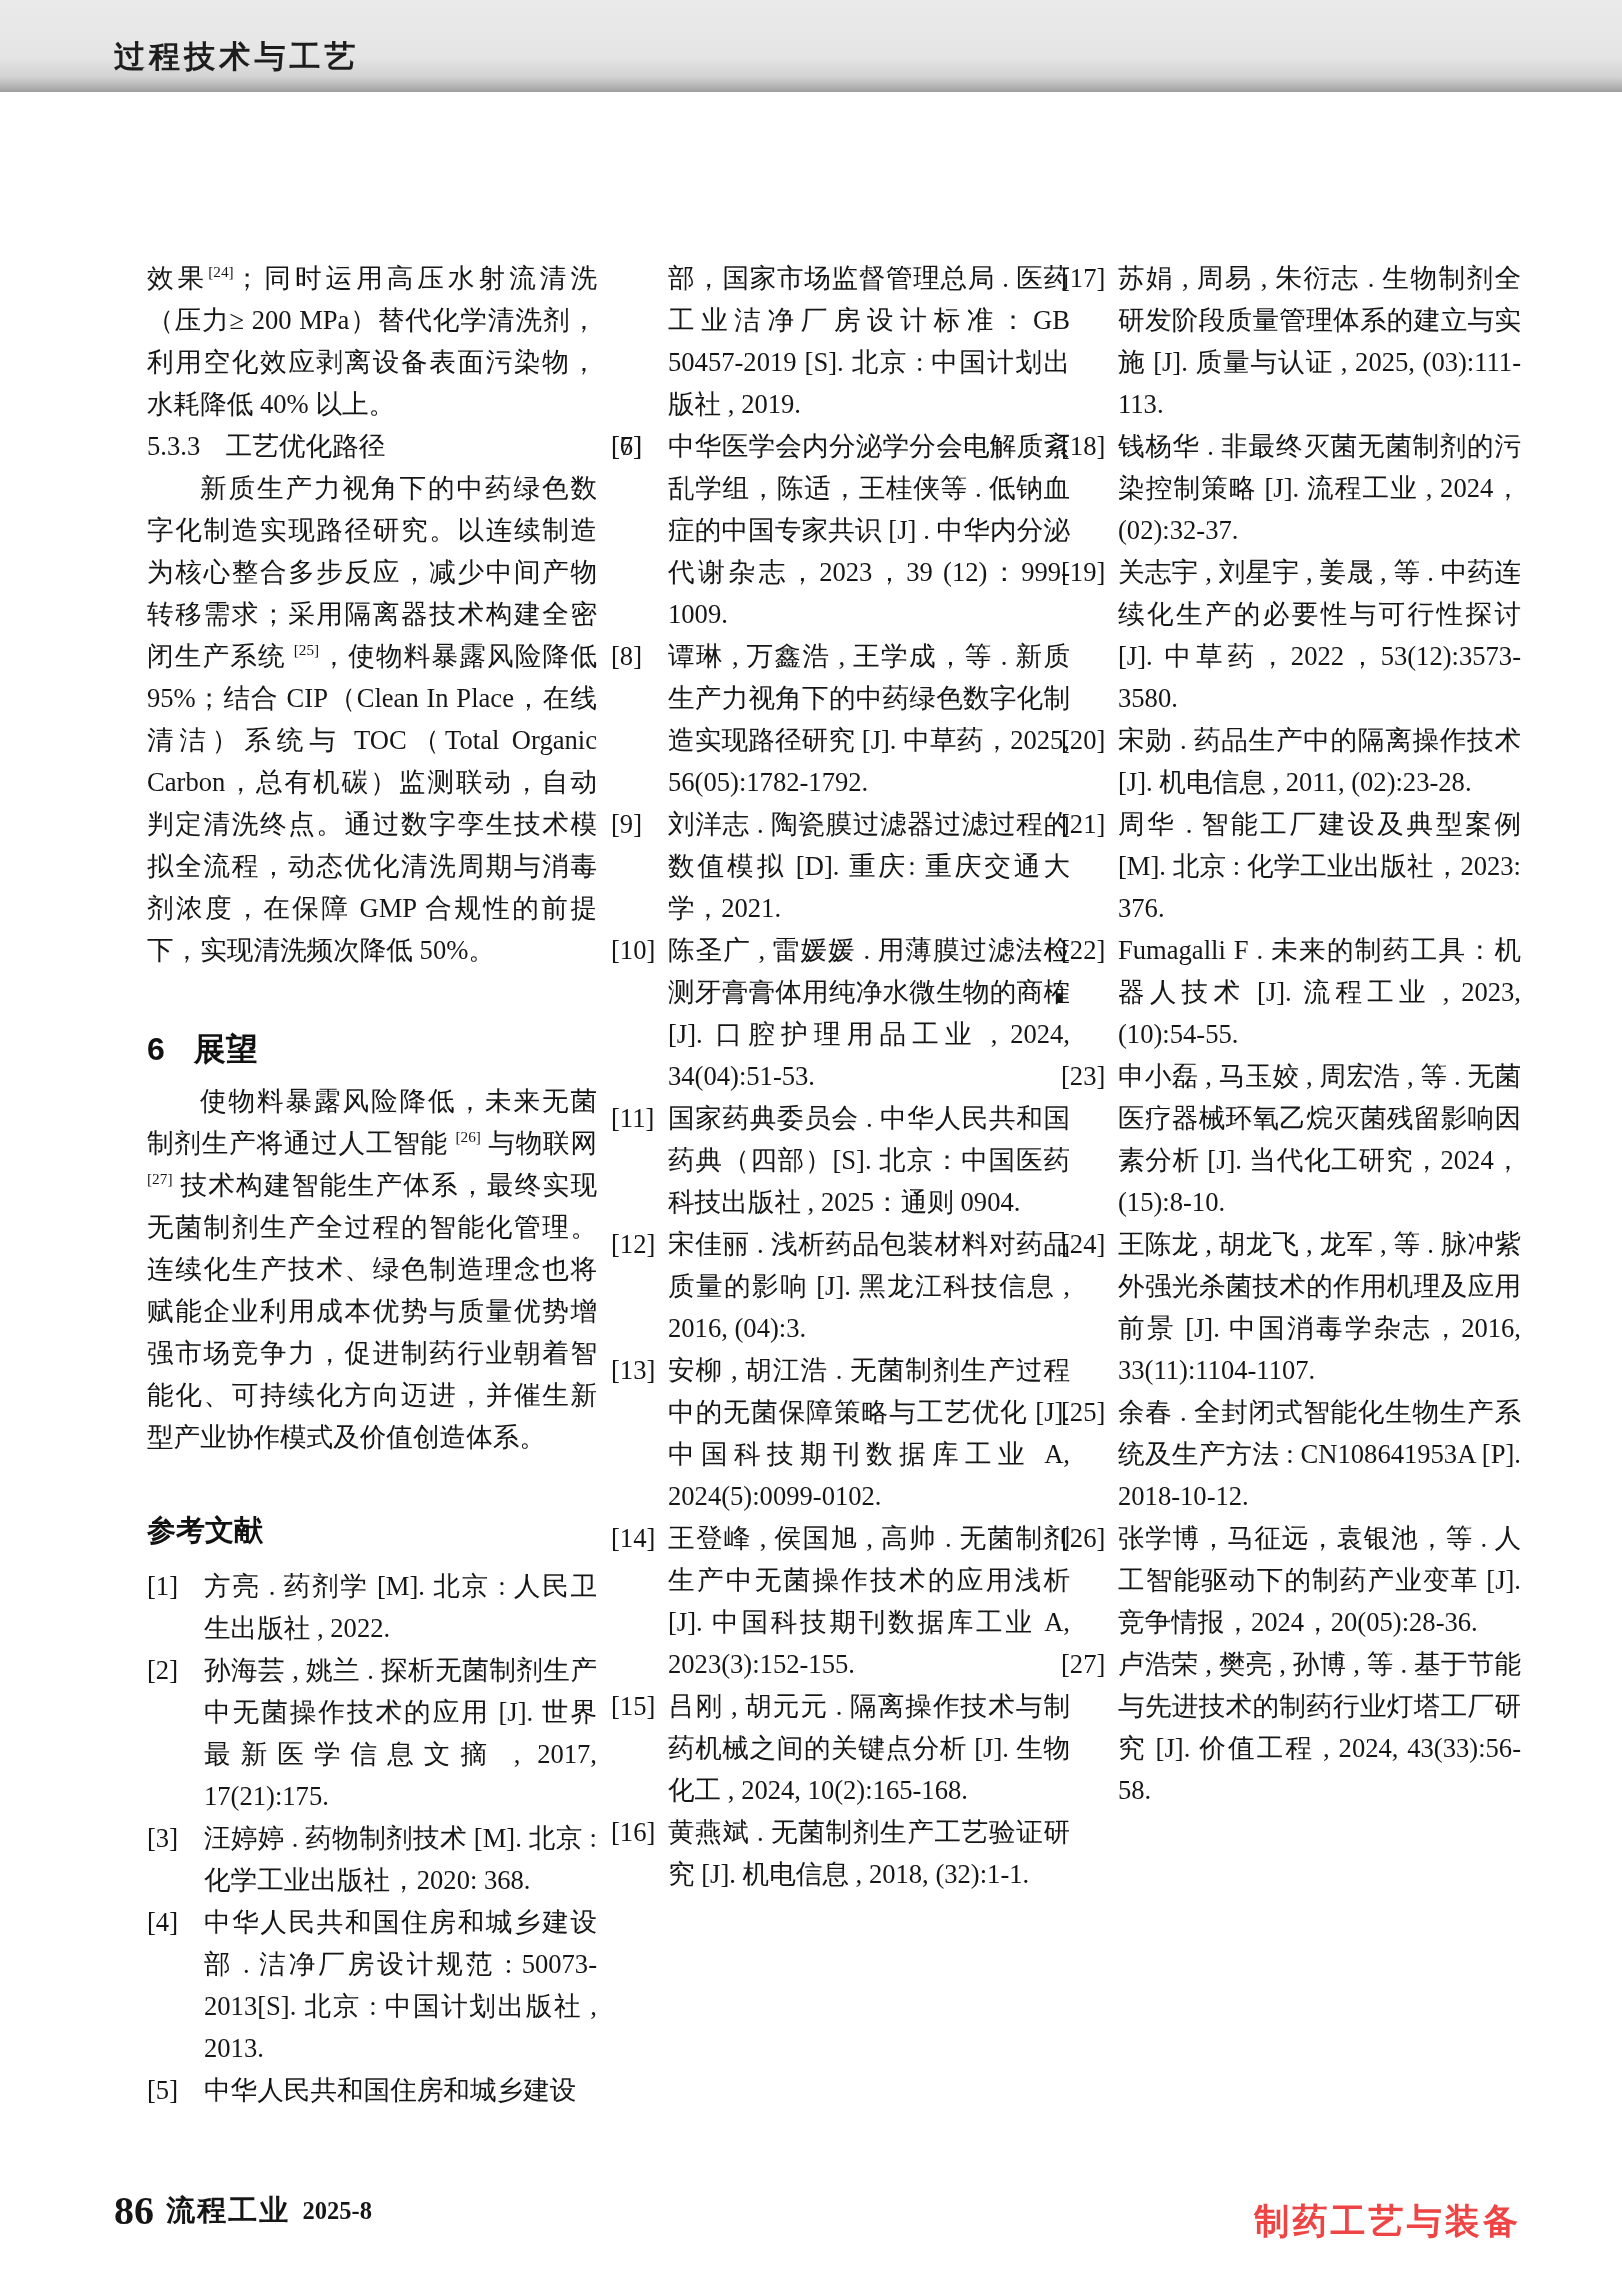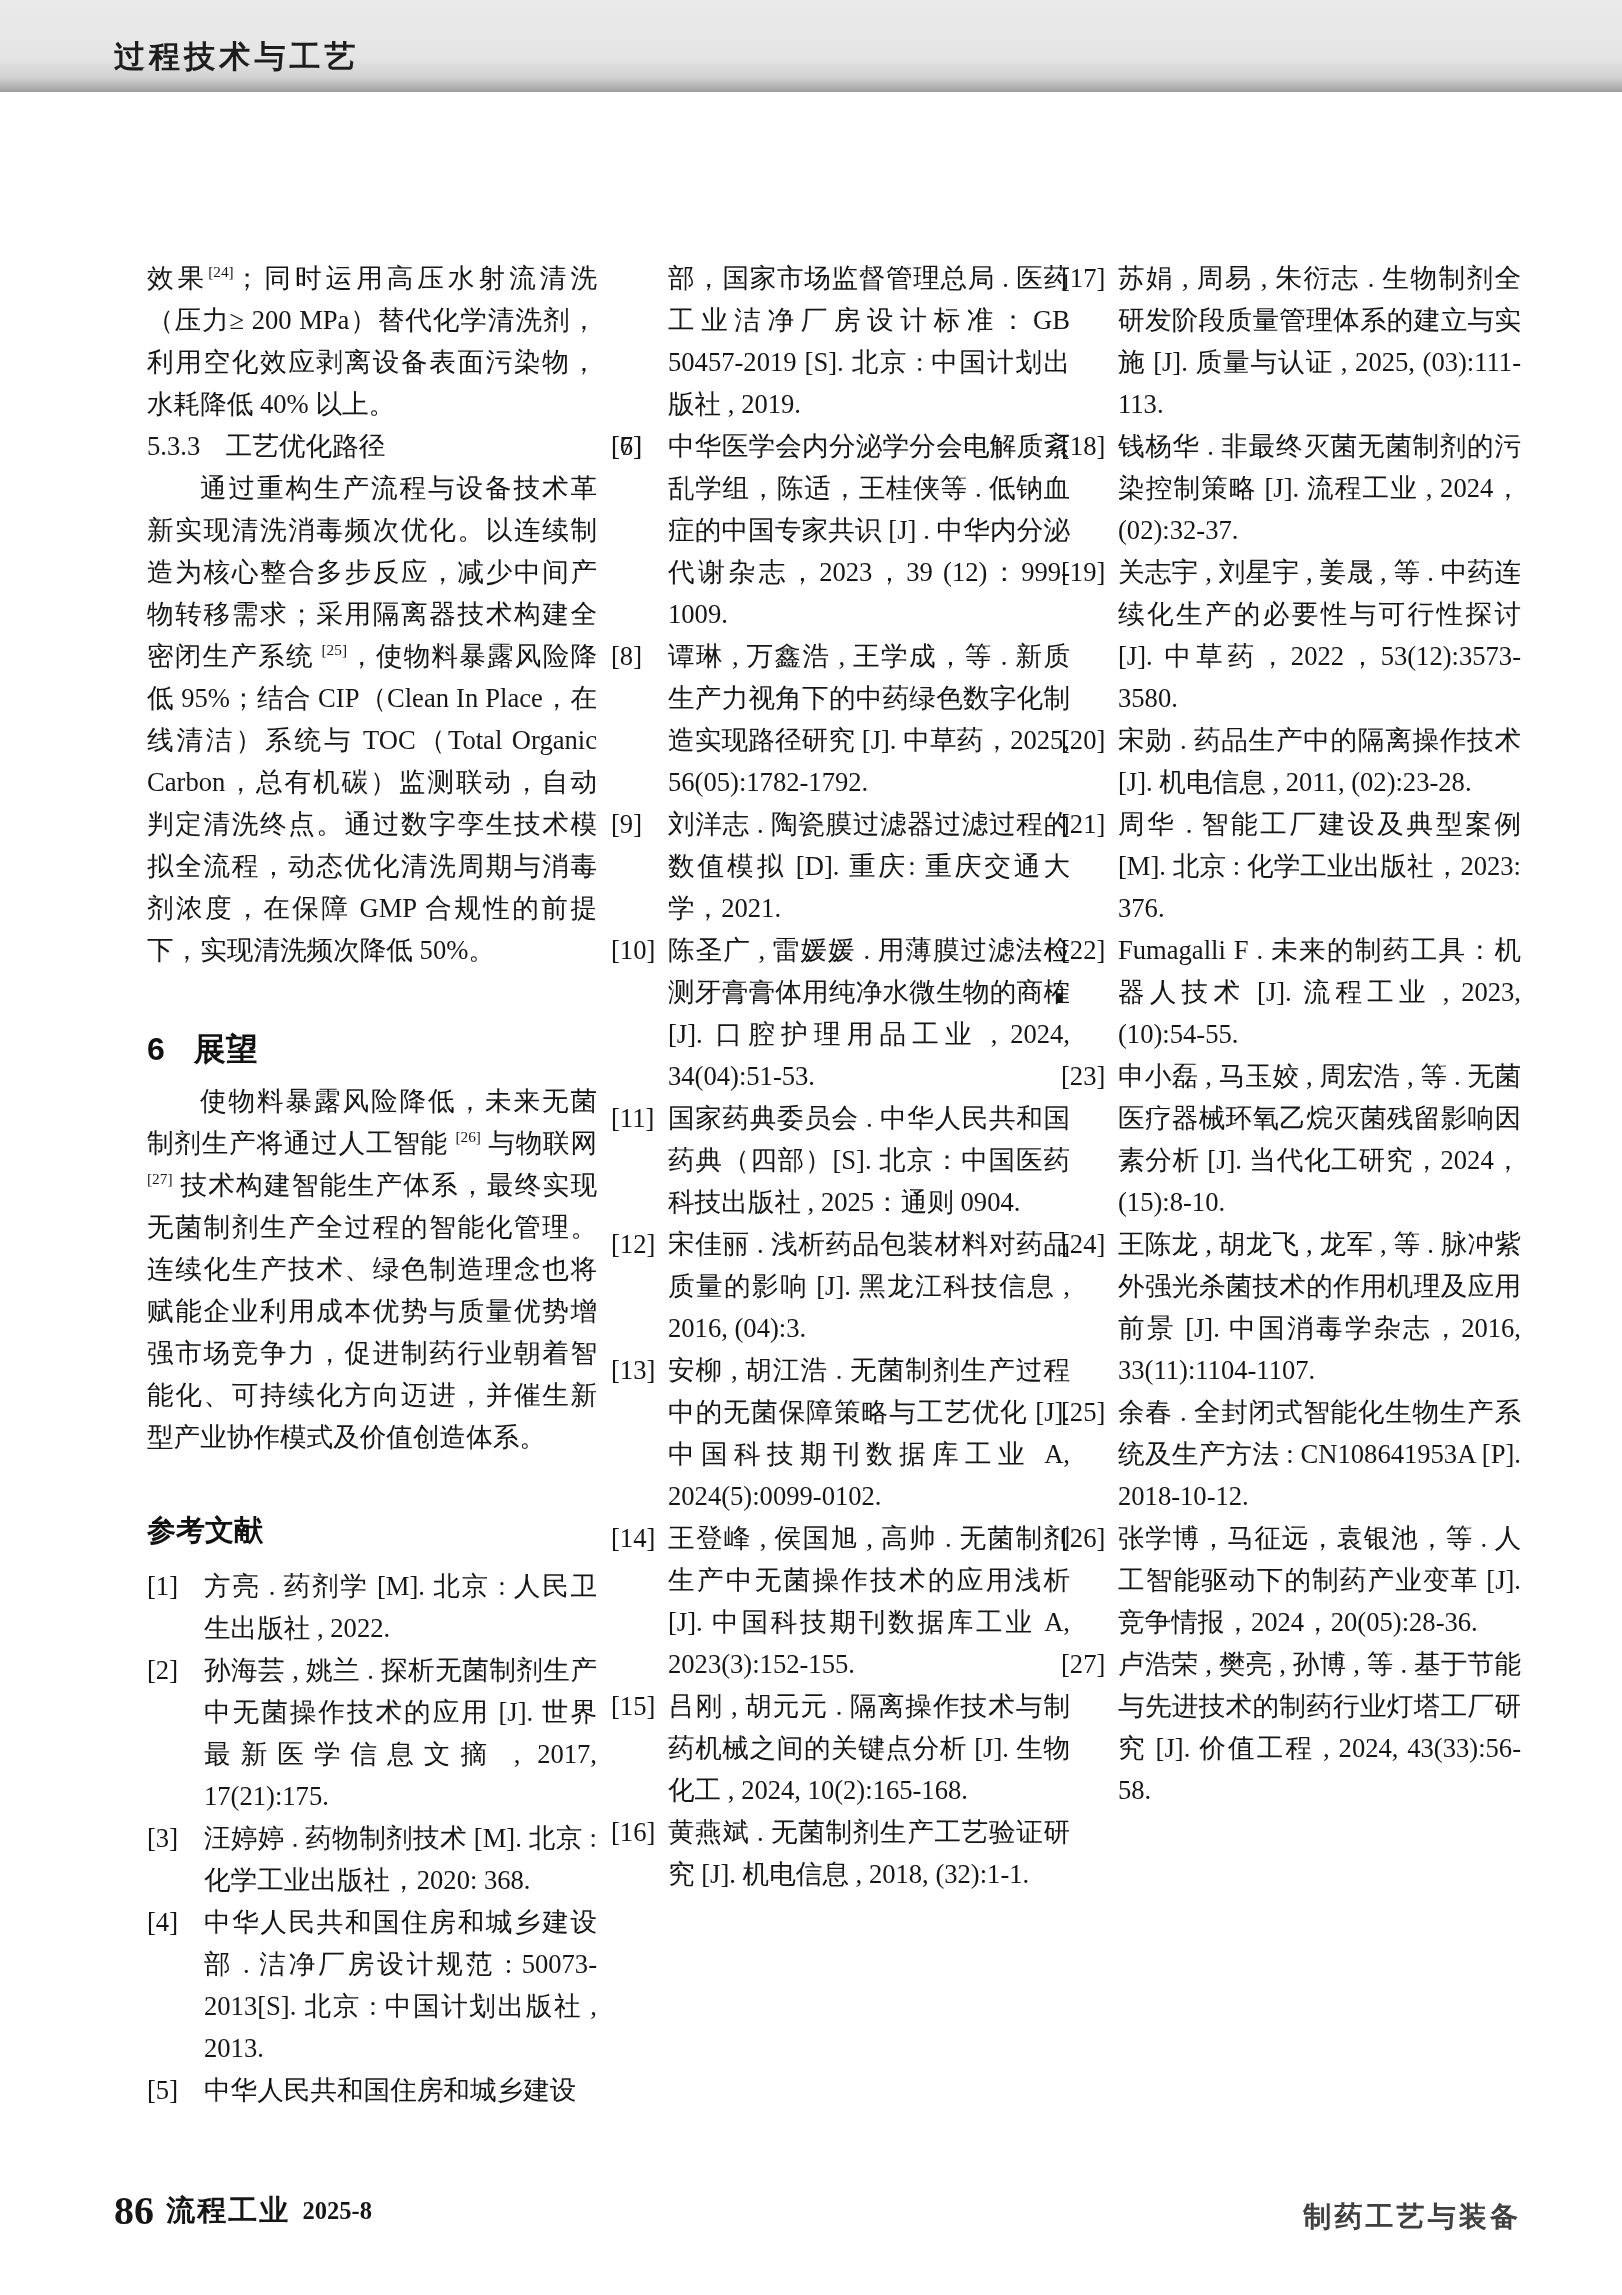--- a/index.html
+++ b/index.html
@@ -46,38 +46,38 @@
   }
   .page-num { font-size:40px; font-weight:bold; }
   .journal-name {
     font-family:"Liberation Sans","DejaVu Sans",sans-serif;
     font-weight:bold; font-size:29px; letter-spacing:2px;
   }
   .issue { font-size:24.5px; font-weight:bold; }
   .footer-right {
     position:absolute; right:102px; top:2198px;
     font-family:"Liberation Sans","DejaVu Sans",sans-serif; font-weight:bold;
-    font-size:28px; letter-spacing:3.1px; color:#404040; white-space:nowrap;
+    font-size:35px; letter-spacing:3.1px; color:#ef4444; white-space:nowrap;
   }
 </style>
 </head>
 <body>
 
 <div class="page">
 
   <div class="header-band">
     <div class="header-title">过程技术与工艺</div>
   </div>
 
   <section class="col" id="col1">
     <p class="para"><span>效果</span><sup class="sup">[24]</sup><span>；同时运用高压水射流清洗（压力≥ 200 MPa）替代化学清洗剂，利用空化效应剥离设备表面污染物，水耗降低 40% 以上。</span></p>
 
     <div class="subheading"><span>5.3.3</span><span class="sh-title">工艺优化路径</span></div>
 
-    <p class="para indent"><span>通过重构生产流程与设备技术革新实现清洗消毒频次优化。以连续制造为核心整合多步反应，减少中间产物转移需求；采用隔离器技术构建全密闭生产系统 </span><sup class="sup">[25]</sup><span>，使物料暴露风险降低 95%；结合 CIP（Clean In Place，在线清洁）系统与 TOC（Total Organic Carbon，总有机碳）监测联动，自动判定清洗终点。通过数字孪生技术模拟全流程，动态优化清洗周期与消毒剂浓度，在保障 GMP 合规性的前提下，实现清洗频次降低 50%。</span></p>
+    <p class="para indent"><span>新质生产力视角下的中药绿色数字化制造实现路径研究。以连续制造为核心整合多步反应，减少中间产物转移需求；采用隔离器技术构建全密闭生产系统 </span><sup class="sup">[25]</sup><span>，使物料暴露风险降低 95%；结合 CIP（Clean In Place，在线清洁）系统与 TOC（Total Organic Carbon，总有机碳）监测联动，自动判定清洗终点。通过数字孪生技术模拟全流程，动态优化清洗周期与消毒剂浓度，在保障 GMP 合规性的前提下，实现清洗频次降低 50%。</span></p>
 
     <h2 class="section-heading"><span>6</span><span class="sec-title">展望</span></h2>
 
     <p class="para indent"><span>使物料暴露风险降低，未来无菌制剂生产将通过人工智能 </span><sup class="sup">[26]</sup><span> 与物联网 </span><sup class="sup">[27]</sup><span> 技术构建智能生产体系，最终实现无菌制剂生产全过程的智能化管理。连续化生产技术、绿色制造理念也将赋能企业利用成本优势与质量优势增强市场竞争力，促进制药行业朝着智能化、可持续化方向迈进，并催生新型产业协作模式及价值创造体系。</span></p>
 
     <h3 class="refs-heading">参考文献</h3>
 
     <div class="ref-list">
   <div class="ref">
     <span class="ref-num">[1]</span>

